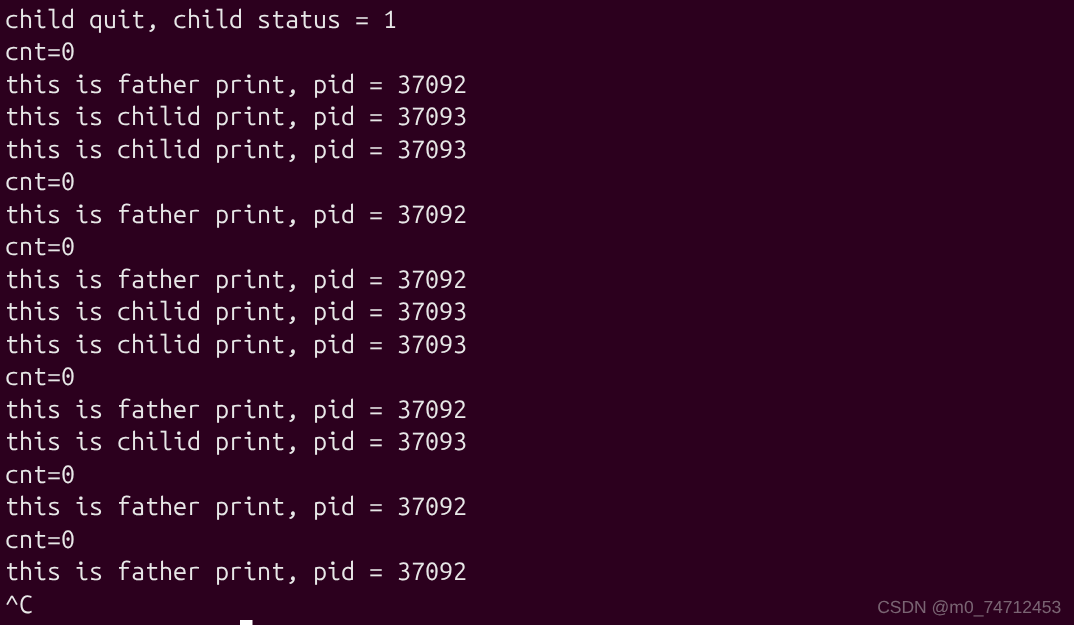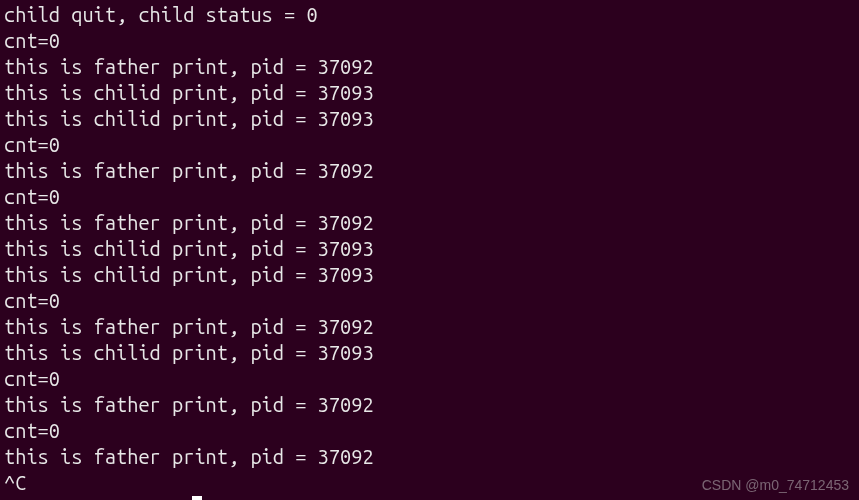--- a/index.html
+++ b/index.html
@@ -46,21 +46,21 @@
     }
     .spacer {
       display: inline-block;
       width: 188px;
     }
   </style>
 </head>
 <body>
 
 <div>
-  <div class="terminal-line">child quit, child status = 0</div>
+  <div class="terminal-line">child quit, child status = 1</div>
   <div class="terminal-line">cnt=0</div>
   <div class="terminal-line">this is father print, pid = 37092</div>
   <div class="terminal-line">this is chilid print, pid = 37093</div>
   <div class="terminal-line">this is chilid print, pid = 37093</div>
   <div class="terminal-line">cnt=0</div>
   <div class="terminal-line">this is father print, pid = 37092</div>
   <div class="terminal-line">cnt=0</div>
   <div class="terminal-line">this is father print, pid = 37092</div>
   <div class="terminal-line">this is chilid print, pid = 37093</div>
   <div class="terminal-line">this is chilid print, pid = 37093</div>

